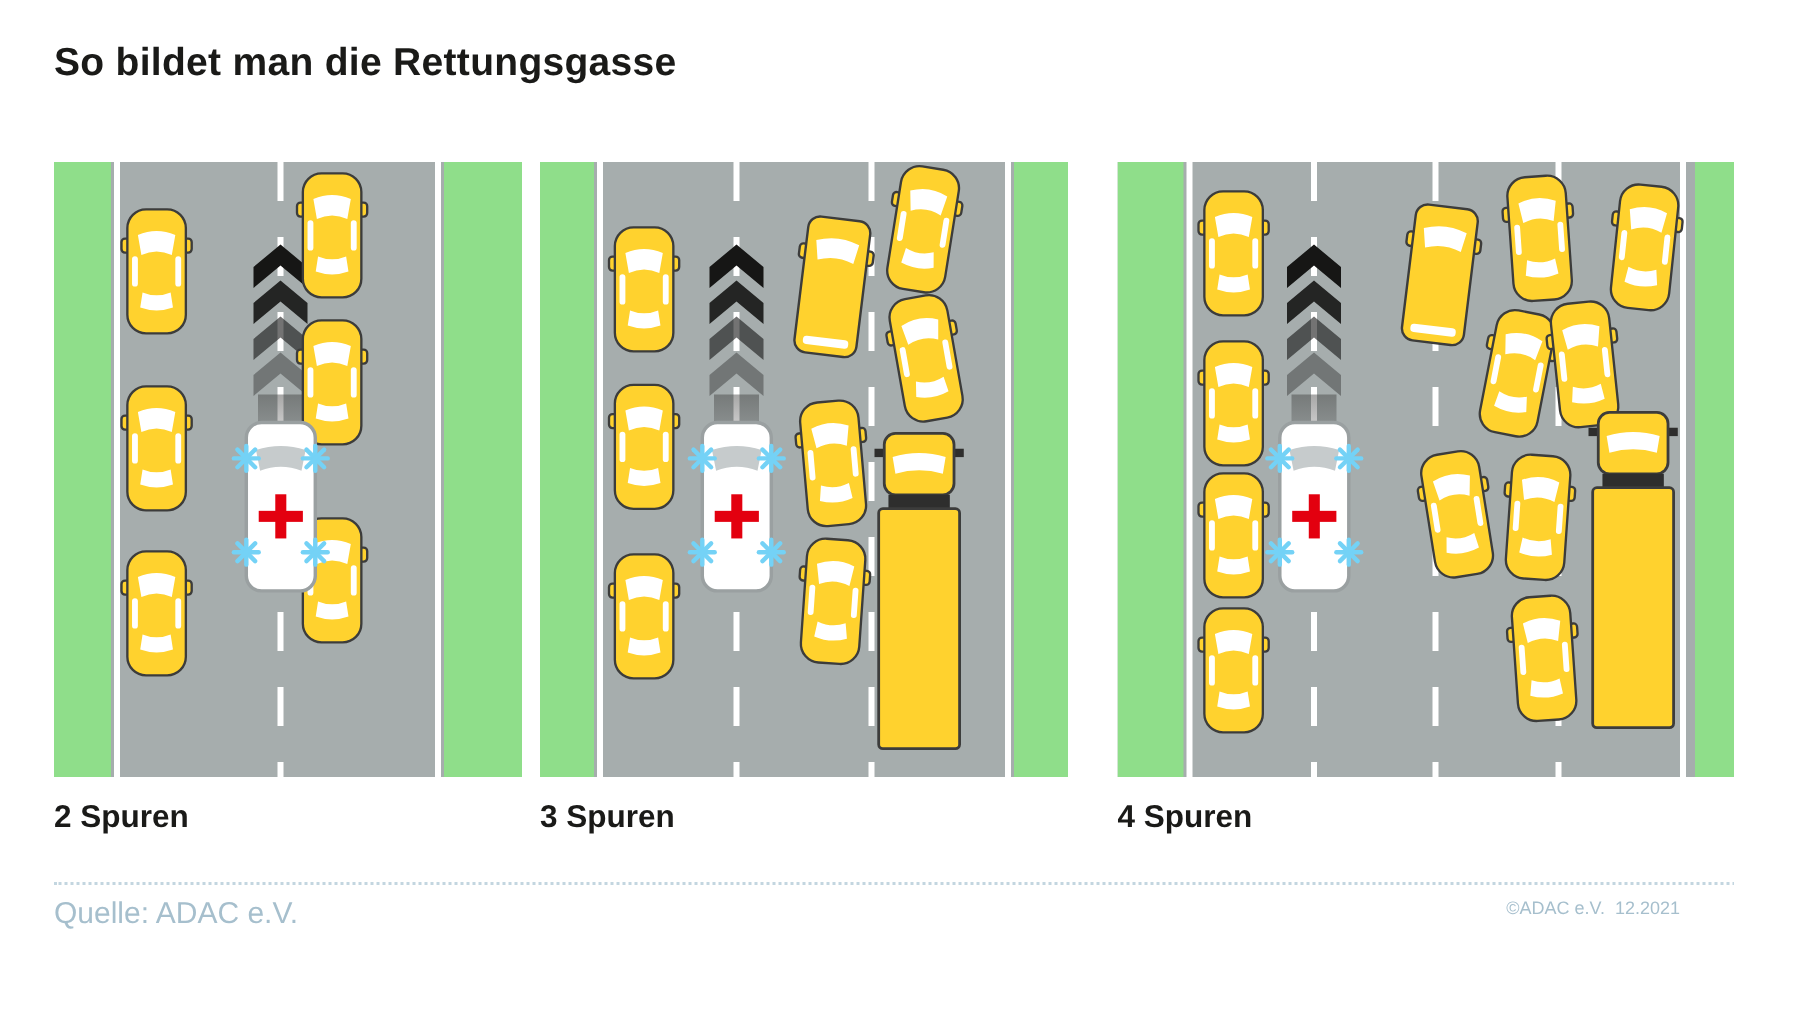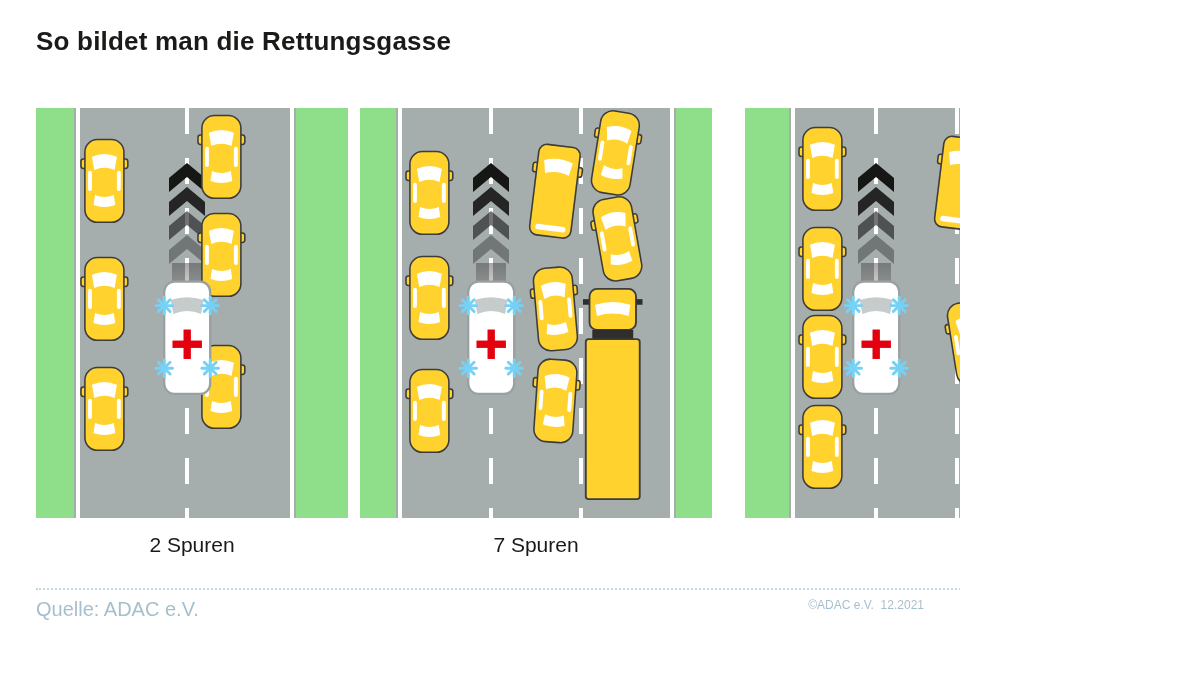--- a/index.html
+++ b/index.html
@@ -8,24 +8,24 @@
     --vehicle-yellow:#FFD22E;
     --vehicle-outline:#3C3C3B;
     --cross-red:#E3000F;
     --flash-blue:#74D2F6;
     --title-color:#1A1A18;
     --footer-color:#A6BFCD;
     --divider-color:#C3D6E0;
   }
   *{margin:0;padding:0;box-sizing:border-box}
   body{background:#fff;font-family:"Liberation Sans",sans-serif}
-  .stage{position:relative;width:960px;height:686px;background:#ffffff;overflow:hidden}
+  .stage{position:relative;width:1156px;height:686px;background:#ffffff;overflow:hidden}
   .title{position:absolute;left:36px;top:26px;font-size:26px;font-weight:bold;color:var(--title-color);letter-spacing:.2px}
   .panel{position:absolute;top:108px;height:410px;display:block}
-  .panel-label{position:absolute;top:533px;font-size:21px;font-weight:normal;color:var(--title-color);text-align:center}
+  .panel-label{position:absolute;top:533px;font-size:21px;font-weight:bold;color:var(--title-color);}
   .divider{position:absolute;left:36px;width:1128px;top:588px;border-top:2px dotted var(--divider-color)}
   .footer-left{position:absolute;left:36px;top:598px;font-size:20px;color:var(--footer-color)}
   .footer-right{position:absolute;right:36px;top:598px;font-size:12px;color:var(--footer-color);white-space:pre}
   
   .road-bg{fill:var(--road-gray)}
   .shoulder{fill:var(--shoulder-green)}
   .edge-line{fill:#ffffff}
   .dash{stroke:#ffffff;stroke-width:4;stroke-dasharray:26 24;fill:none}
   .veh-body{fill:var(--vehicle-yellow);stroke:var(--vehicle-outline);stroke-width:2}
   .veh-glass{fill:#ffffff;stroke:none}
@@ -168,19 +168,20 @@
     <use href="#car" transform="translate(243,98) scale(0.78) rotate(11,30,55)"></use>
     <use href="#car" transform="translate(288,92) scale(0.78) rotate(-6,30,55)"></use>
     <use href="#car" transform="translate(203,192) scale(0.78) rotate(-9,30,55)"></use>
     <use href="#car" transform="translate(257,194) scale(0.78) rotate(4,30,55)"></use>
     <use href="#truck" transform="translate(314,166) scale(0.93)"></use>
     <use href="#car" transform="translate(261,288) scale(0.78) rotate(-4,30,55)"></use>
     <use href="#ambulance" transform="translate(99,170) scale(0.92)"></use>
   </svg>
 
   <div class="panel-label" style="left:36px;width:312px">2 Spuren</div>
-  <div class="panel-label" style="left:360px;width:352px">7 Spuren</div>
+  <div class="panel-label" style="left:360px;width:352px">3 Spuren</div>
+  <div class="panel-label" style="left:745px;width:419px">4 Spuren</div>
 
   <div class="divider"></div>
   <div class="footer-left">Quelle: ADAC e.V.</div>
   <div class="footer-right">©ADAC e.V.  12.2021</div>
 
 </div>
 
 </body></html>

